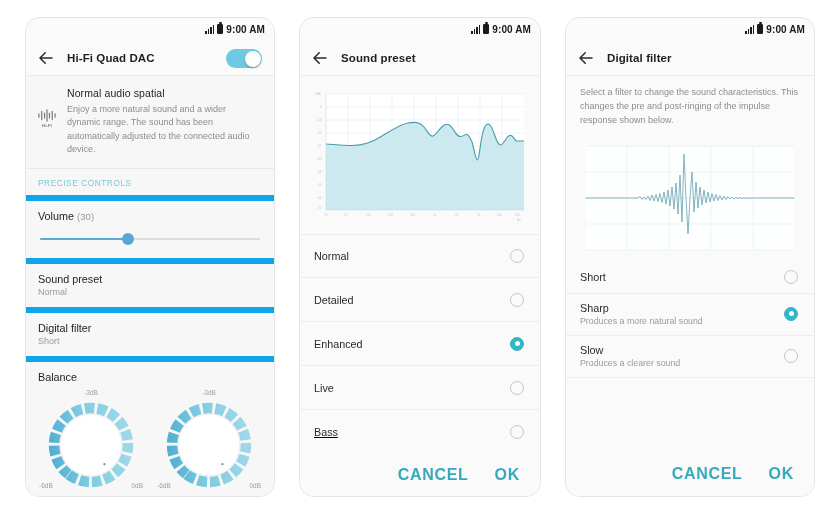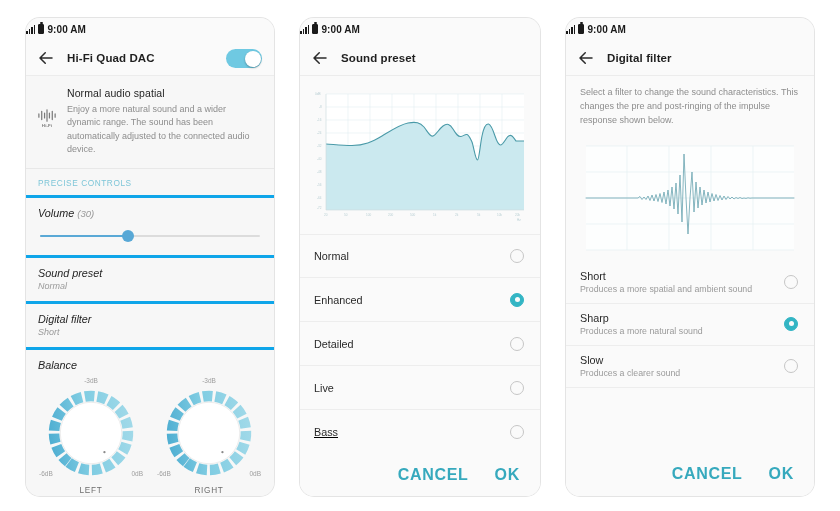--- a/index.html
+++ b/index.html
@@ -19,21 +19,21 @@
     overflow: hidden;
     box-shadow: 0 0 0 1px #e4e4e4;
   }
   #phone1 { left: 26px;  top: 18px; width: 248px; height: 478px; }
   #phone2 { left: 300px; top: 18px; width: 240px; height: 478px; }
   #phone3 { left: 566px; top: 18px; width: 248px; height: 478px; }
 
   
   .statusbar {
     height: 22px; background: #fafafa;
-    display: flex; align-items: center; 
+    display: flex; align-items: center; justify-content: flex-end;
     padding-right: 9px; gap: 3px;
   }
   .sb-time { font-size: 10px; color: #1a1a1a; font-weight: bold; letter-spacing: .1px; }
   .sig { display: flex; align-items: flex-end; gap: 1px; height: 9px; }
   .sig i { display: block; width: 1.6px; background: #1a1a1a; }
   .sig i:nth-child(1){height:3px} .sig i:nth-child(2){height:5px}
   .sig i:nth-child(3){height:7px} .sig i:nth-child(4){height:9px}
   .batt { width: 6px; height: 10px; border: 1.4px solid #1a1a1a; border-radius: 1px;
           background: #1a1a1a; position: relative; }
   .batt::after { content:""; position:absolute; top:-2.6px; left:1px; width:3px;
@@ -67,21 +67,21 @@
   .device-text { flex: 1; }
   .device-title { font-size: 10.5px; color: #1f1f1f; margin-bottom: 4px; letter-spacing:.1px; }
   .device-desc { font-size: 9px; color: #8d8d8d; line-height: 1.48; }
 
   .divider { height: 1px; background: #e8e8e8; }
   .section-head {
     font-size: 8.3px; color: #7ec6d8; letter-spacing: .55px;
     padding: 9px 12px 7px 12px; background: #f7f7f7; font-weight: normal;
   }
 
-  .row { background: #f7f7f7; padding: 9px 12px 10px 12px; border-top: 3px solid #0ea5e9; font-style: italic; }
+  .row { background: #f7f7f7; padding: 9px 12px 10px 12px; border-top: 6px solid #0ea5e9; }
   .row-title { font-size: 10.8px; color: #1f1f1f; }
   .row-title .dim { color: #9a9a9a; font-size: 9.6px; }
   .row-sub { font-size: 9px; color: #9a9a9a; margin-top: 2px; }
 
   
   .slider { margin: 11px 2px 3px 2px; position: relative; height: 12px; }
   .track { position: absolute; top: 5px; left: 0; right: 0; height: 2px; background: #dcdcdc; border-radius: 2px; }
   .track-fill { position: absolute; top: 5px; left: 0; width: 40%; height: 2px; background: #5aa9d6; border-radius: 2px; }
   .thumb { position: absolute; left: 40%; top: 0; width: 12px; height: 12px; margin-left: -6px;
            border-radius: 50%; background: #58a8d6; cursor: pointer; }
@@ -350,26 +350,26 @@
           </g>
         </svg>
       </div>
 
       <div class="opt-list">
         <div class="opt">
           <span class="opt-label">Normal</span>
           <span class="radio"></span>
         </div>
         <div class="opt">
+          <span class="opt-label">Detailed</span>
+          <span class="radio"></span>
+        </div>
+        <div class="opt">
           <span class="opt-label">Enhanced</span>
           <span class="radio on"></span>
-        </div>
-        <div class="opt">
-          <span class="opt-label">Detailed</span>
-          <span class="radio"></span>
         </div>
         <div class="opt">
           <span class="opt-label">Live</span>
           <span class="radio"></span>
         </div>
         <div class="opt" style="border-bottom:none;text-decoration:underline;">
           <span class="opt-label">Bass</span>
           <span class="radio"></span>
         </div>
       </div>
@@ -434,21 +434,20 @@
                    L144,57.5 L146,54.5 L148,57 L150,55 L152,57 L154,55.5
                    L156,56.5 L158,55.5 L160,56.5 L162,56 L164,56.4 L166,55.8
                    L168,56.2 L170,56 L212,56" fill="none" stroke="#6fa8b4" stroke-width="0.85" stroke-linejoin="round" stroke-linecap="round"></path>
         </svg>
       </div>
 
       <div>
         <div class="fopt">
           <div class="fopt-main">
             <div class="fopt-title">Short</div>
-            <div class="fopt-sub">Produces a more spatial and ambient sound</div>
           </div>
           <span class="radio"></span>
         </div>
         <div class="fopt">
           <div class="fopt-main">
             <div class="fopt-title">Sharp</div>
             <div class="fopt-sub">Produces a more natural sound</div>
           </div>
           <span class="radio on"></span>
         </div>

